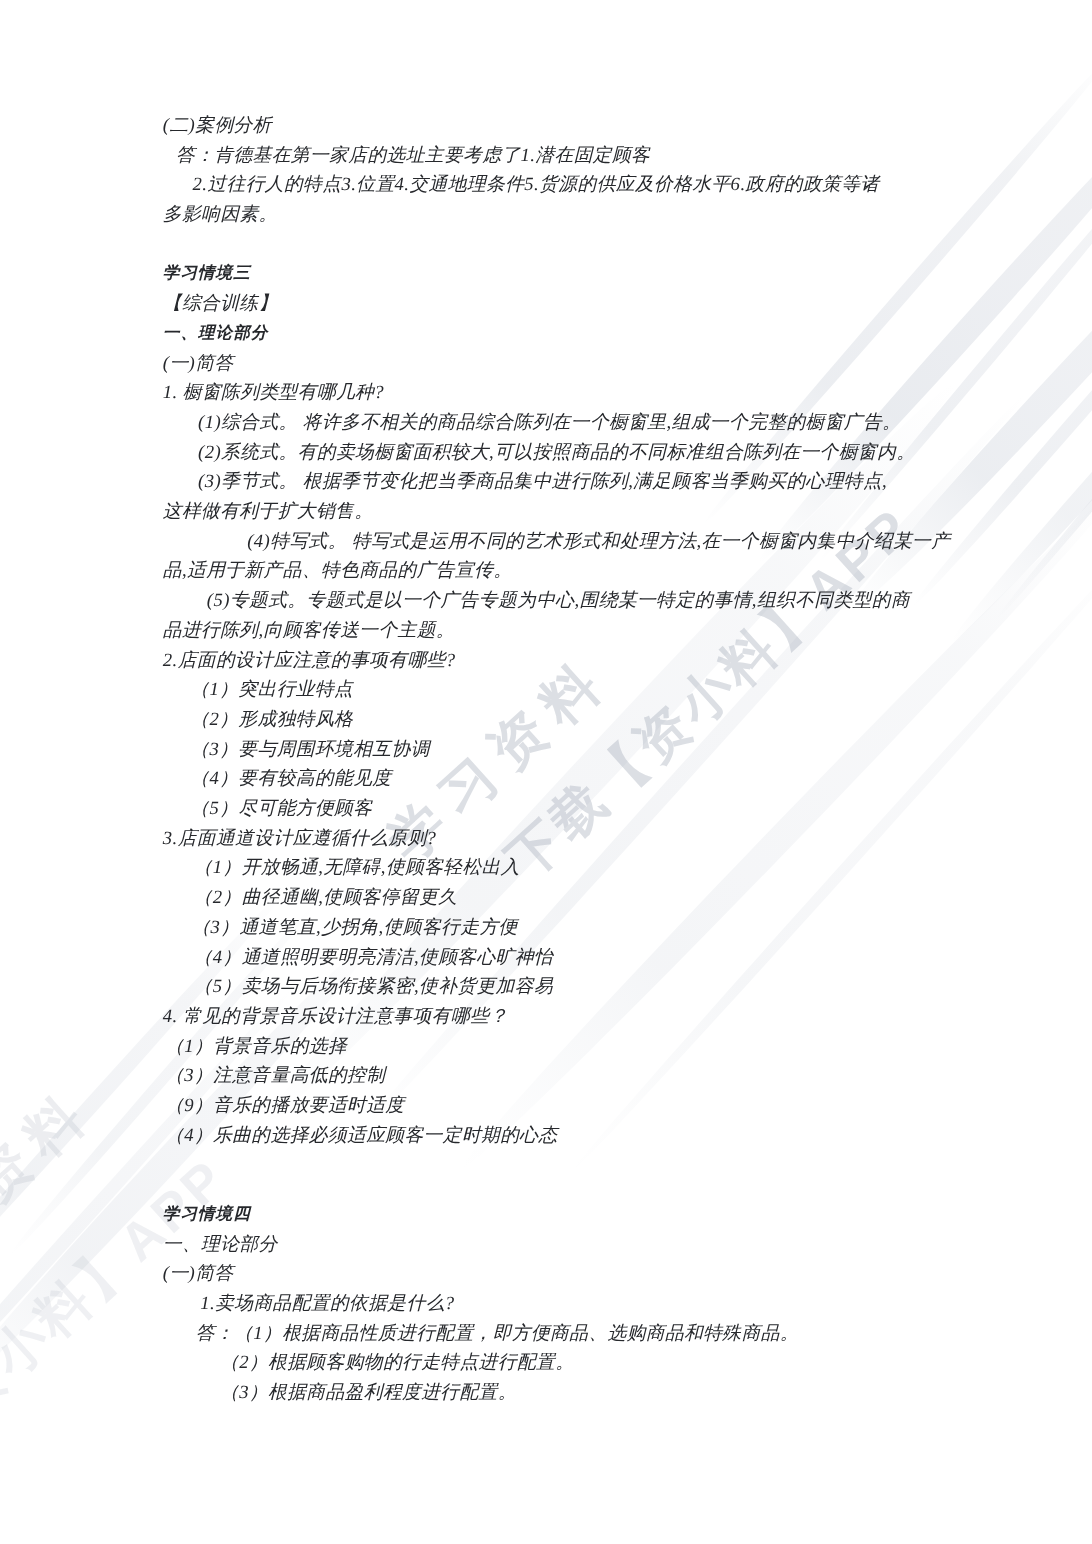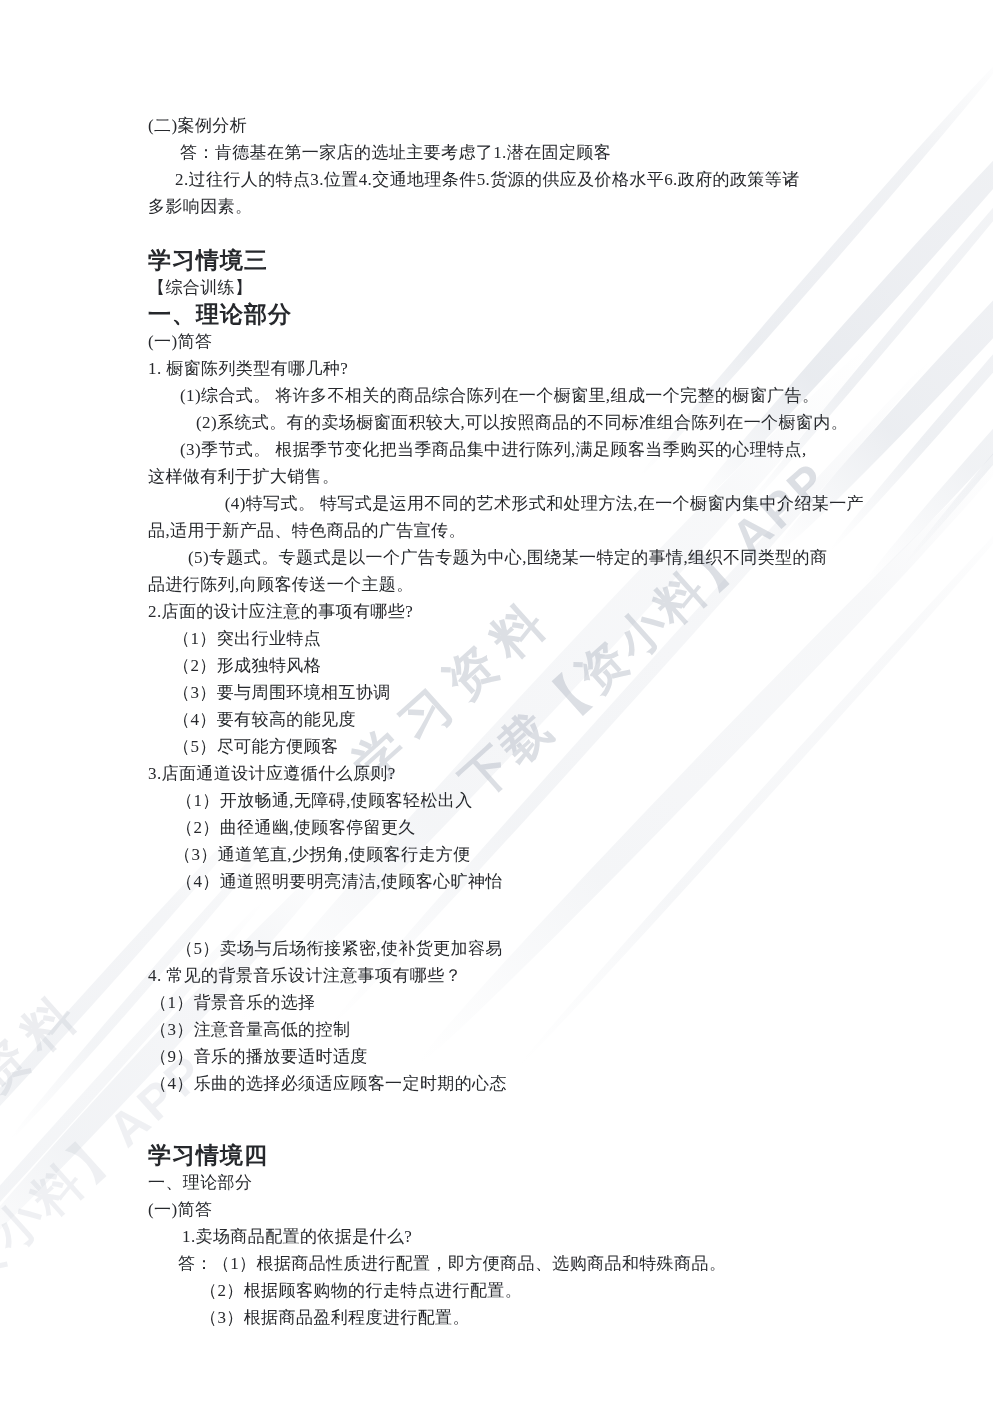--- a/index.html
+++ b/index.html
@@ -36,32 +36,32 @@
     white-space:nowrap;
     transform:rotate(-42deg);
     pointer-events:none;
   }
   .wm-a{left:329px;top:657px;font-size:50px;letter-spacing:12px;}
   .wm-b{left:408px;top:598px;font-size:48px;letter-spacing:4px;}
   .wm-c{left:-140px;top:1050px;font-size:50px;letter-spacing:12px;opacity:.55;}
   .wm-d{left:-215px;top:1190px;font-size:48px;letter-spacing:4px;opacity:.45;}
 
   
-  .content{position:absolute;left:148px;top:112px;width:716px;z-index:3;}
+  .content{position:absolute;left:148px;top:100px;width:716px;z-index:3;font-style:italic;}
   .content p{
     margin:0;
     line-height:27px;
     font-size:17px;
     letter-spacing:0.4px;
     white-space:nowrap;
   }
   .content p.h{
     font-weight:bold;
     font-family:"Liberation Sans","DejaVu Sans",sans-serif;
-    font-size:23px;
+    font-size:15px;
     letter-spacing:1px;
   }
 </style>
 </head>
 <body>
 
 <div class="page">
 
   <div class="streak" style="left:640px;top:470px;width:560px;height:12px;transform:rotate(-49deg);opacity:.8;"></div>
   <div class="streak" style="left:690px;top:500px;width:600px;height:22px;transform:rotate(-48deg);opacity:.9;"></div>
@@ -81,48 +81,48 @@
   <div class="streak" style="left:-110px;top:1310px;width:560px;height:12px;transform:rotate(-48deg);opacity:.5;"></div>
   <div class="streak" style="left:10px;top:1135px;width:420px;height:10px;transform:rotate(-49deg);opacity:.5;"></div>
 
   <div class="wm wm-a">学习资料</div>
   <div class="wm wm-b">下载【资小料】APP</div>
   <div class="wm wm-c">学习资料</div>
   <div class="wm wm-d">下载【资小料】APP</div>
 
   <main class="content" id="content">
       <p>(二)案例分析</p>
-      <p style="margin-left: 32px;">答：肯德基在第一家店的选址主要考虑了1.潜在固定顾客</p>
+      <p style="margin-left: 12px;">答：肯德基在第一家店的选址主要考虑了1.潜在固定顾客</p>
       <p style="margin-left: 27px;">2.过往行人的特点3.位置4.交通地理条件5.货源的供应及价格水平6.政府的政策等诸</p>
       <p>多影响因素。</p>
       <p class="h" style="margin-top: 27px;">学习情境三</p>
       <p>【综合训练】</p>
       <p class="h">一、理论部分</p>
       <p>(一)简答</p>
       <p>1. 橱窗陈列类型有哪几种?</p>
       <p style="margin-left: 32px;">(1)综合式。 将许多不相关的商品综合陈列在一个橱窗里,组成一个完整的橱窗广告。</p>
-      <p style="margin-left: 32px; text-align: center;">(2)系统式。有的卖场橱窗面积较大,可以按照商品的不同标准组合陈列在一个橱窗内。</p>
+      <p style="margin-left: 32px;">(2)系统式。有的卖场橱窗面积较大,可以按照商品的不同标准组合陈列在一个橱窗内。</p>
       <p style="margin-left: 32px;">(3)季节式。 根据季节变化把当季商品集中进行陈列,满足顾客当季购买的心理特点,</p>
       <p>这样做有利于扩大销售。</p>
       <p style="margin-left: 32px; text-align: right;">(4)特写式。 特写式是运用不同的艺术形式和处理方法,在一个橱窗内集中介绍某一产</p>
       <p>品,适用于新产品、特色商品的广告宣传。</p>
       <p style="margin-left: 40px;">(5)专题式。专题式是以一个广告专题为中心,围绕某一特定的事情,组织不同类型的商</p>
       <p>品进行陈列,向顾客传送一个主题。</p>
       <p>2.店面的设计应注意的事项有哪些?</p>
       <p style="margin-left: 25px;">（1）突出行业特点</p>
       <p style="margin-left: 25px;">（2）形成独特风格</p>
       <p style="margin-left: 25px;">（3）要与周围环境相互协调</p>
       <p style="margin-left: 25px;">（4）要有较高的能见度</p>
       <p style="margin-left: 25px;">（5）尽可能方便顾客</p>
       <p>3.店面通道设计应遵循什么原则?</p>
       <p style="margin-left: 28px;">（1）开放畅通,无障碍,使顾客轻松出入</p>
       <p style="margin-left: 28px;">（2）曲径通幽,使顾客停留更久</p>
       <p style="margin-left: 26px;">（3）通道笔直,少拐角,使顾客行走方便</p>
       <p style="margin-left: 28px;">（4）通道照明要明亮清洁,使顾客心旷神怡</p>
-      <p style="margin-left: 28px; margin-top: 40px;">（5）卖场与后场衔接紧密,使补货更加容易</p>
+      <p style="margin-left: 28px;">（5）卖场与后场衔接紧密,使补货更加容易</p>
       <p>4. 常见的背景音乐设计注意事项有哪些？</p>
       <p style="margin-left: 2px;">（1）背景音乐的选择</p>
       <p style="margin-left: 2px;">（3）注意音量高低的控制</p>
       <p style="margin-left: 2px;">（9）音乐的播放要适时适度</p>
       <p style="margin-left: 2px;">（4）乐曲的选择必须适应顾客一定时期的心态</p>
       <p class="h" style="margin-top: 45px;">学习情境四</p>
       <p>一、理论部分</p>
       <p>(一)简答</p>
       <p style="margin-left: 34px;">1.卖场商品配置的依据是什么?</p>
       <p style="margin-left: 30px;">答：（1）根据商品性质进行配置，即方便商品、选购商品和特殊商品。</p>

